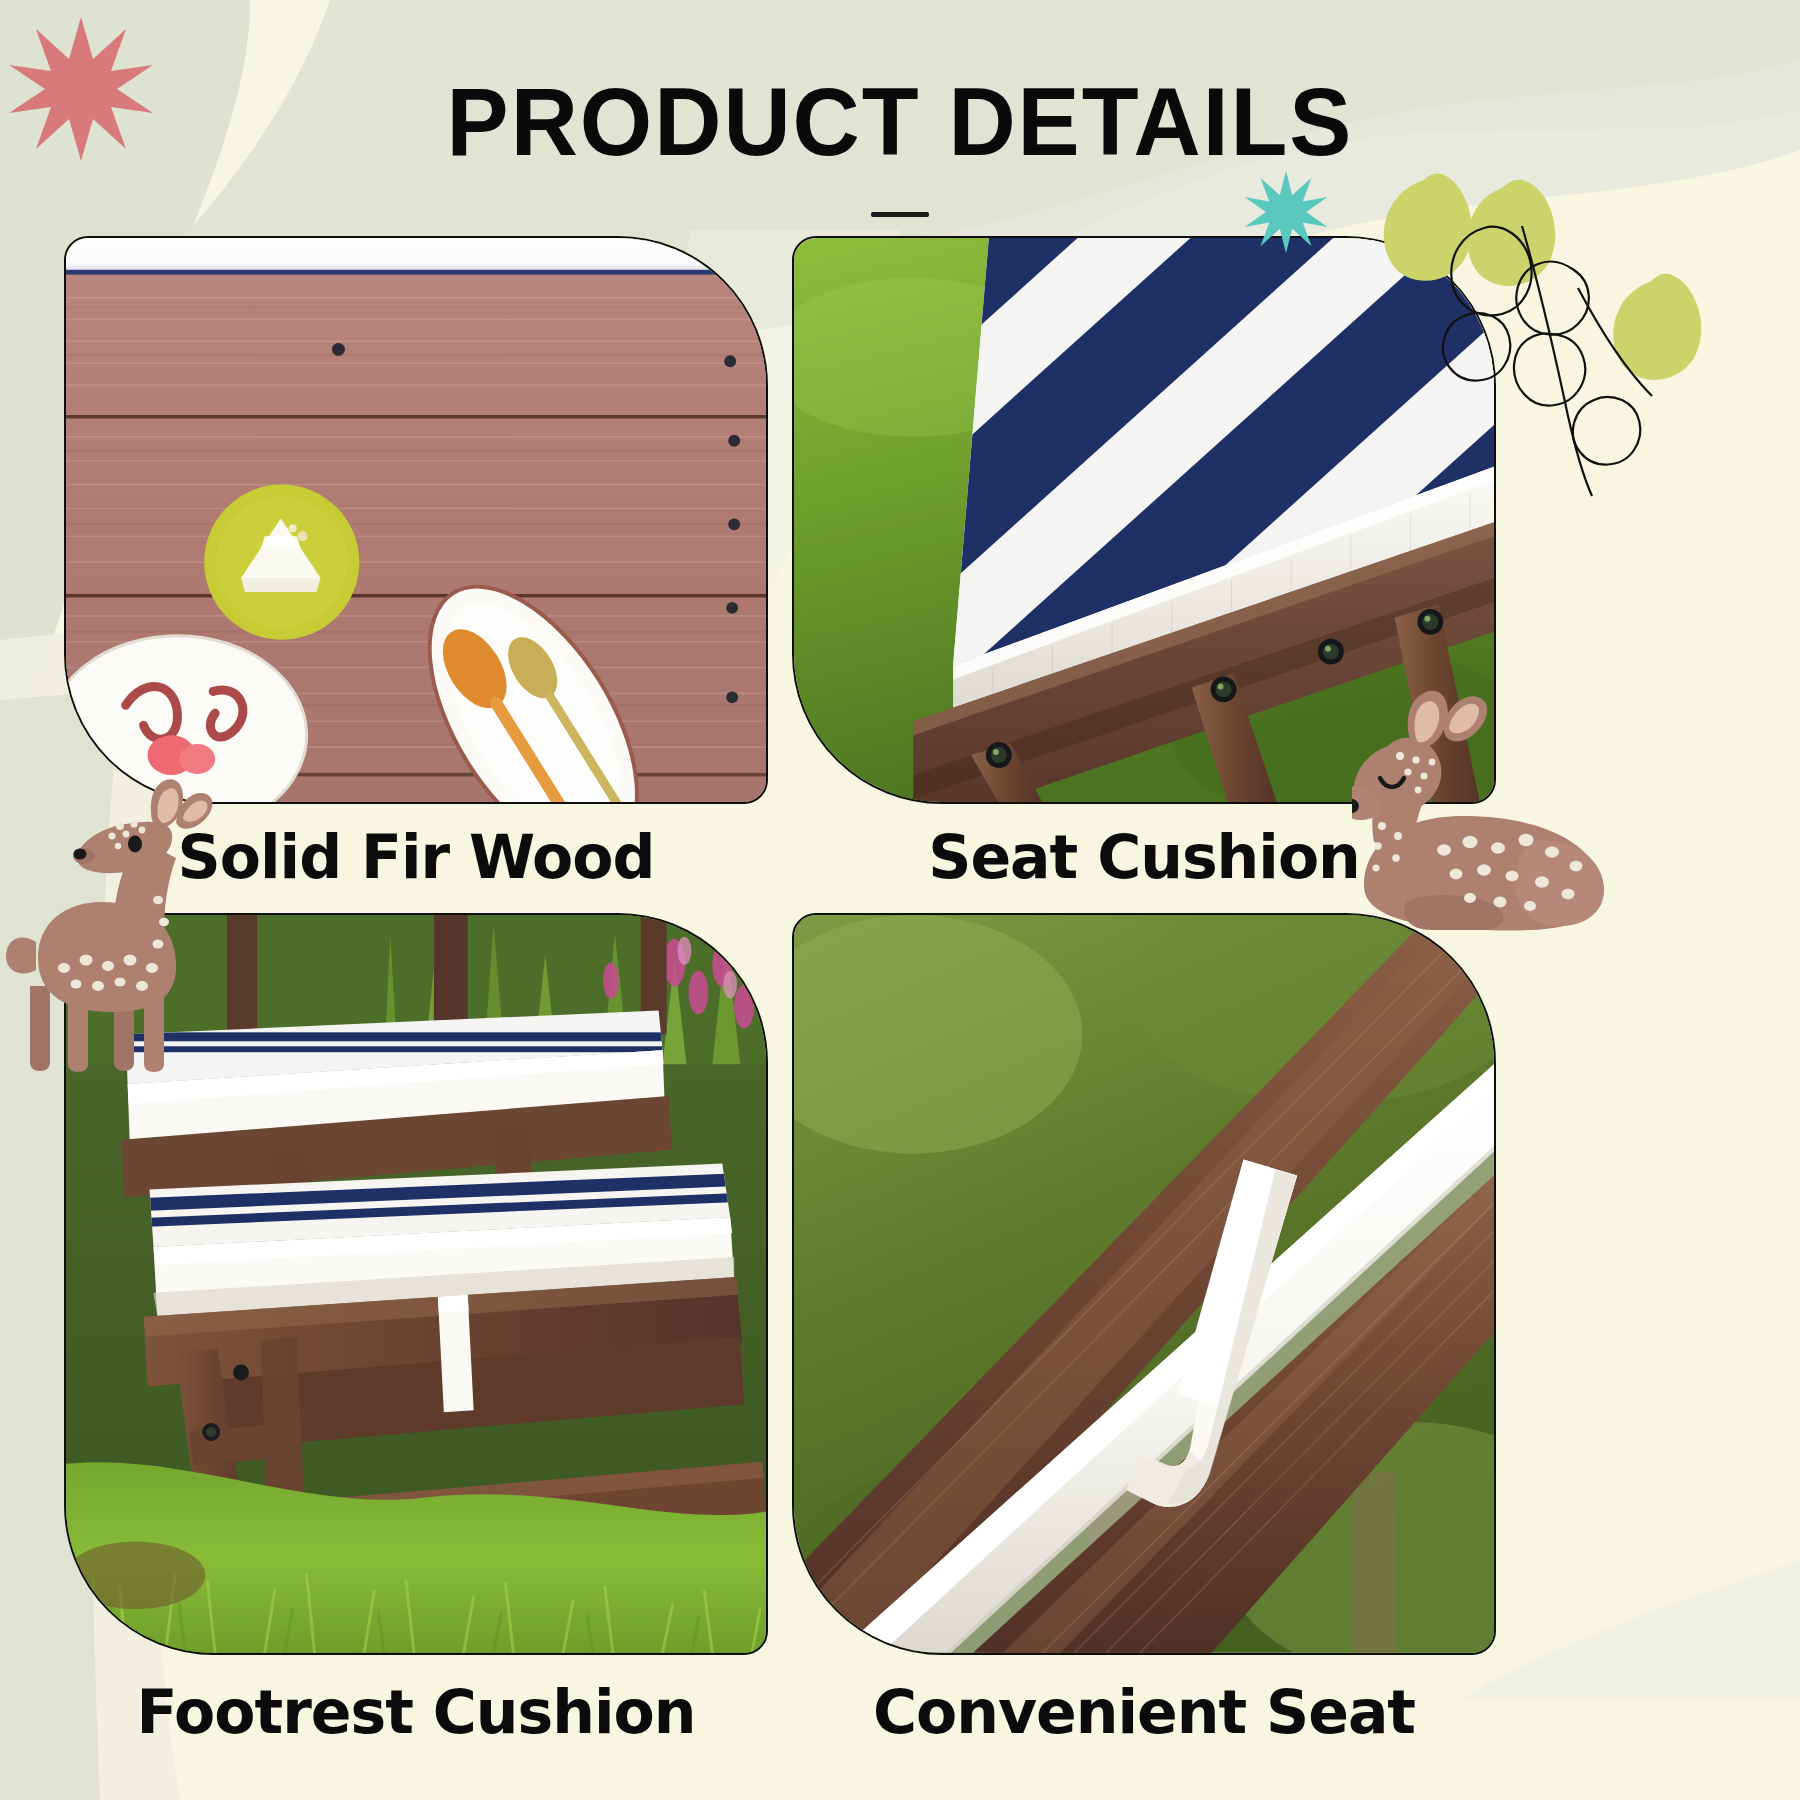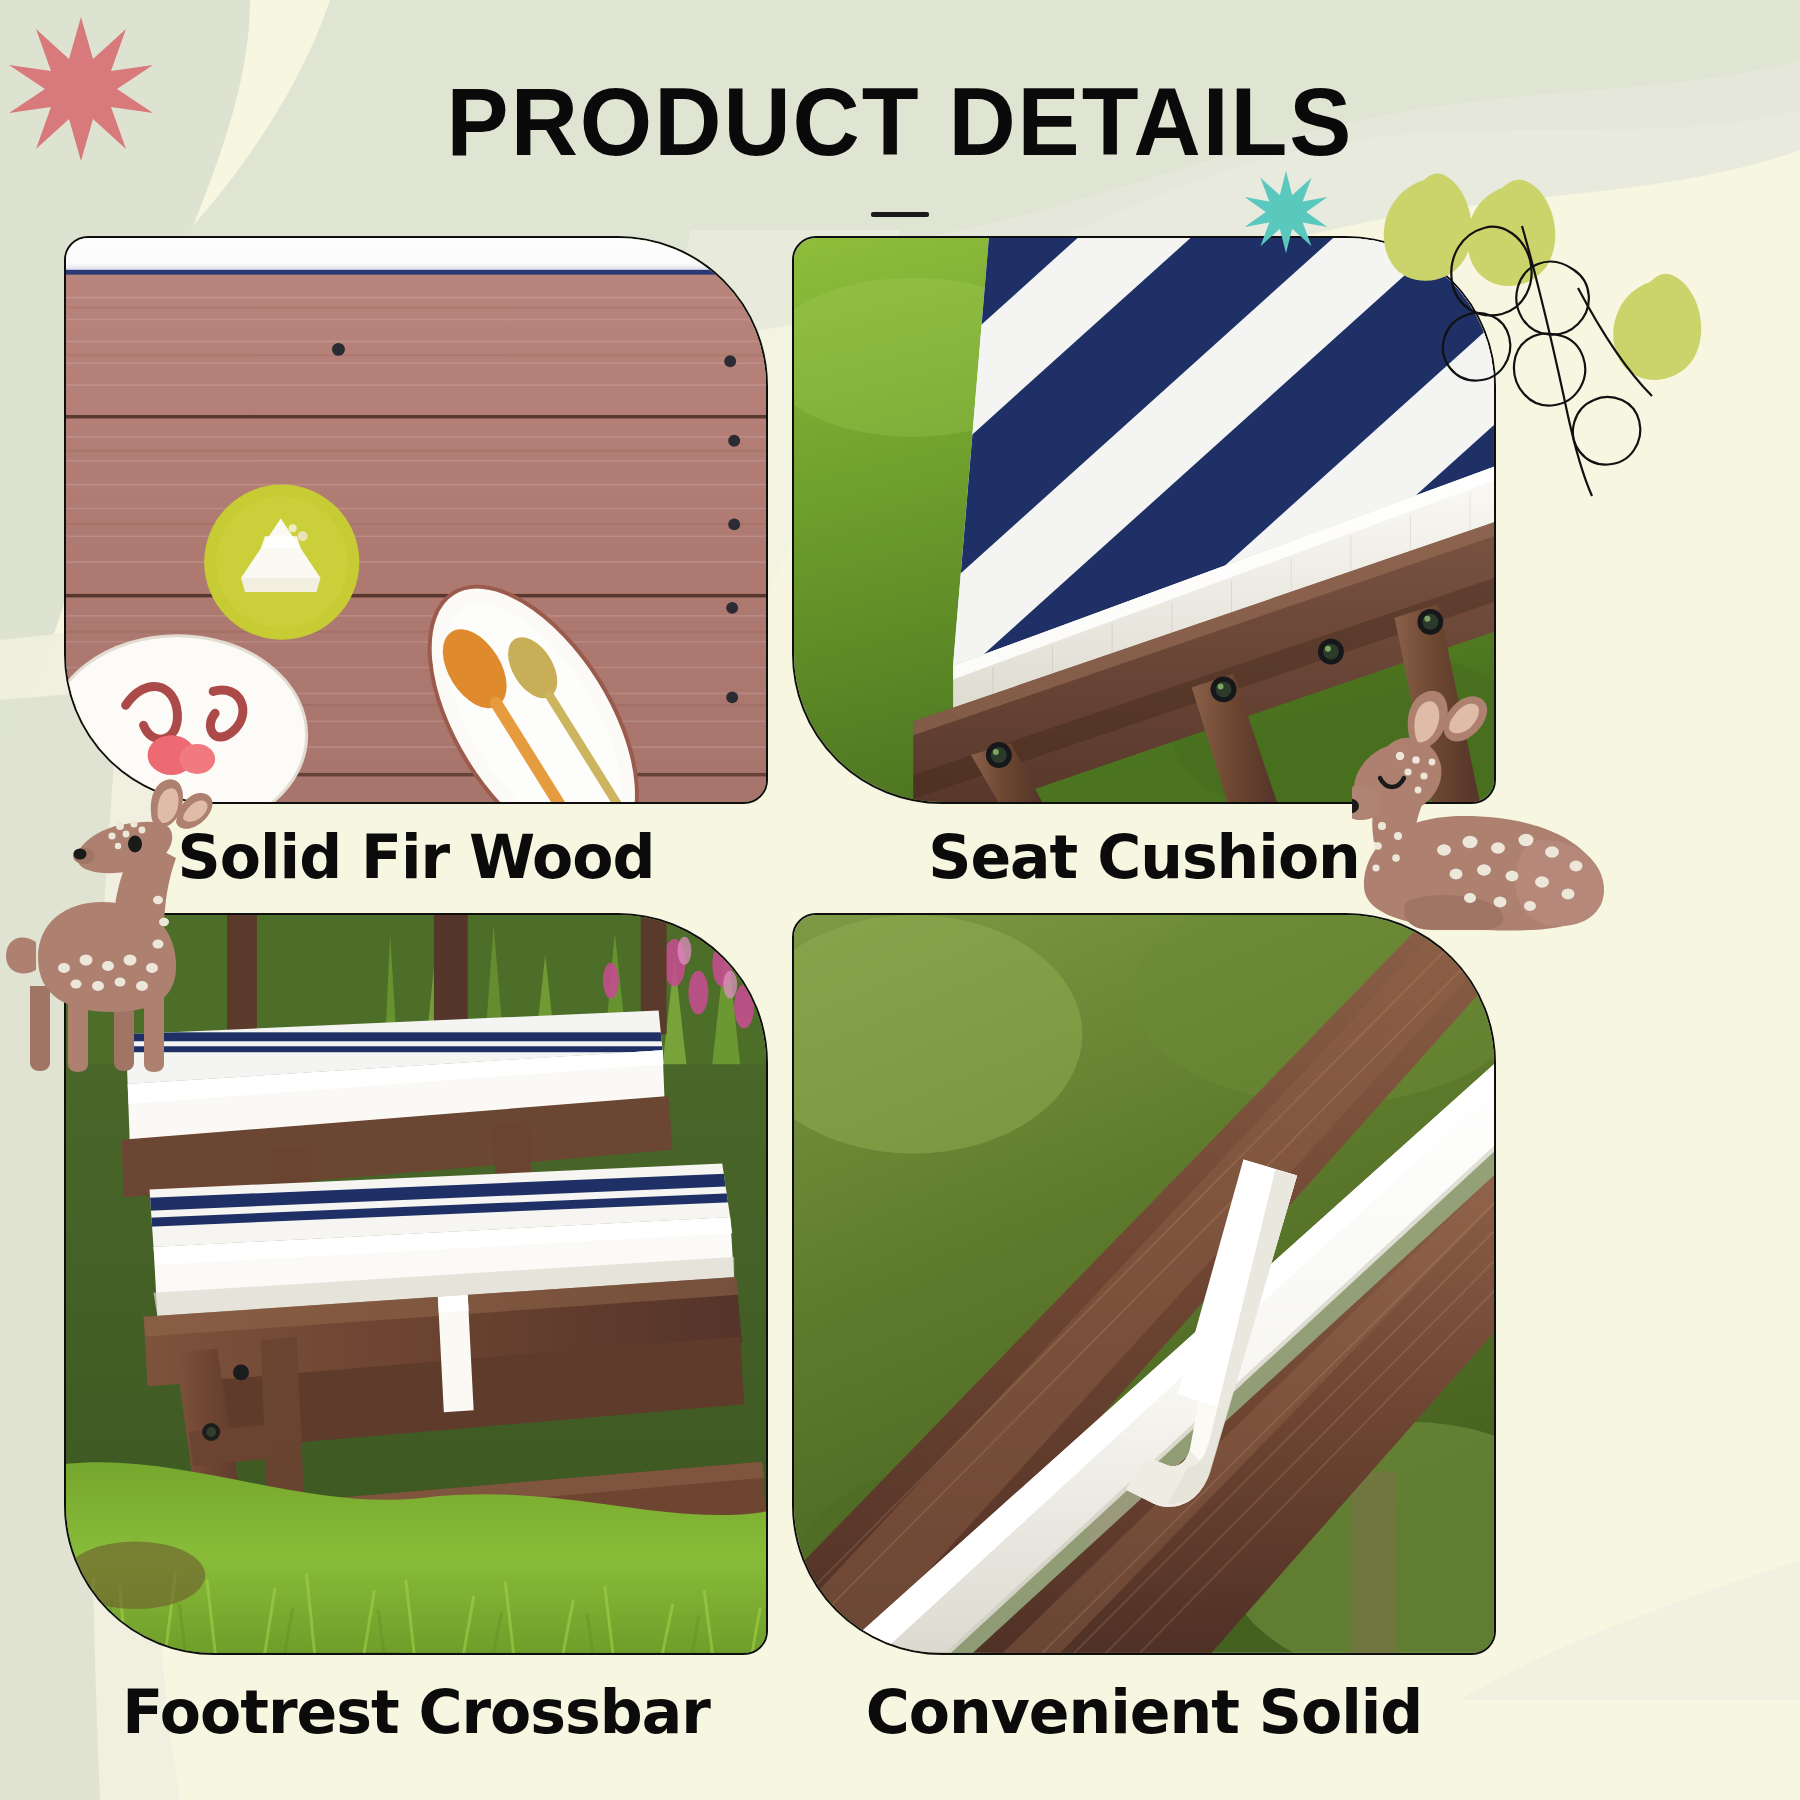--- a/index.html
+++ b/index.html
@@ -433,21 +433,21 @@
             <path d="M220,742 L228,698"></path>
           <path d="M320,742 L314,700"></path>
             <path d="M430,742 L438,702"></path>
             <path d="M530,742 L524,704"></path>
           <path d="M630,742 L636,706"></path>
         </g>
 
         <ellipse cx="70" cy="664" rx="70" ry="34" fill="#6E5A2E" opacity="0.6"></ellipse>
       </svg>
     </div>
-    <div class="caption">Footrest Crossbar</div>
+    <div class="caption">Footrest Cushion</div>
   </div>
 
   <div class="cell r2">
     <div class="panel">
       <svg class="ph" viewBox="0 0 704 742" preserveAspectRatio="none">
         <defs>
           <linearGradient id="p4bg" x1="0" y1="0" x2="0.4" y2="1">
             <stop offset="0" stop-color="#7E9A44"></stop>
               <stop offset="0.5" stop-color="#5D7A2C"></stop>
             <stop offset="1" stop-color="#45611F"></stop>
@@ -495,21 +495,21 @@
             <path d="M690,0 L6,690"></path>
         </g>
 
         <path d="M452,246 L506,262 L418,560 C410,588 386,602 362,592 L334,578 L352,544 L372,552 C384,558 394,552 398,538 Z" fill="#FBFAF5"></path>
         <path d="M452,246 L506,262 L436,498 L386,482 Z" fill="#FFFFFF"></path>
         <path d="M334,578 L352,544 L372,552 C384,558 394,552 398,538 L418,560 C410,588 386,602 362,592 Z" fill="#EFEDE3"></path>
 
         <path d="M484,256 L506,262 L420,556 C414,580 396,594 376,592 L396,556 C408,554 414,542 418,528 Z" fill="#E4E1D6" opacity="0.8"></path>
       </svg>
     </div>
-    <div class="caption">Convenient Solid</div>
+    <div class="caption">Convenient Seat</div>
   </div>
 
 </div>
 
 <svg class="decor star-rose" viewBox="0 0 100 100">
   <path d="M50,2 L58,30 L80,10 L70,38 L98,34 L74,50 L98,66 L70,62 L80,90 L58,70 L50,98 L42,70 L20,90 L30,62 L2,66 L26,50 L2,34 L30,38 L20,10 L42,30 Z" fill="#D8797C"></path>
 </svg>
 
 <svg class="decor star-teal" viewBox="0 0 100 100">
   <path d="M50,3 L57,31 L79,11 L69,38 L97,33 L73,50 L97,67 L69,62 L79,89 L57,69 L50,97 L43,69 L21,89 L31,62 L3,67 L27,50 L3,33 L31,38 L21,11 L43,31 Z" fill="#5BC8BE"></path>

